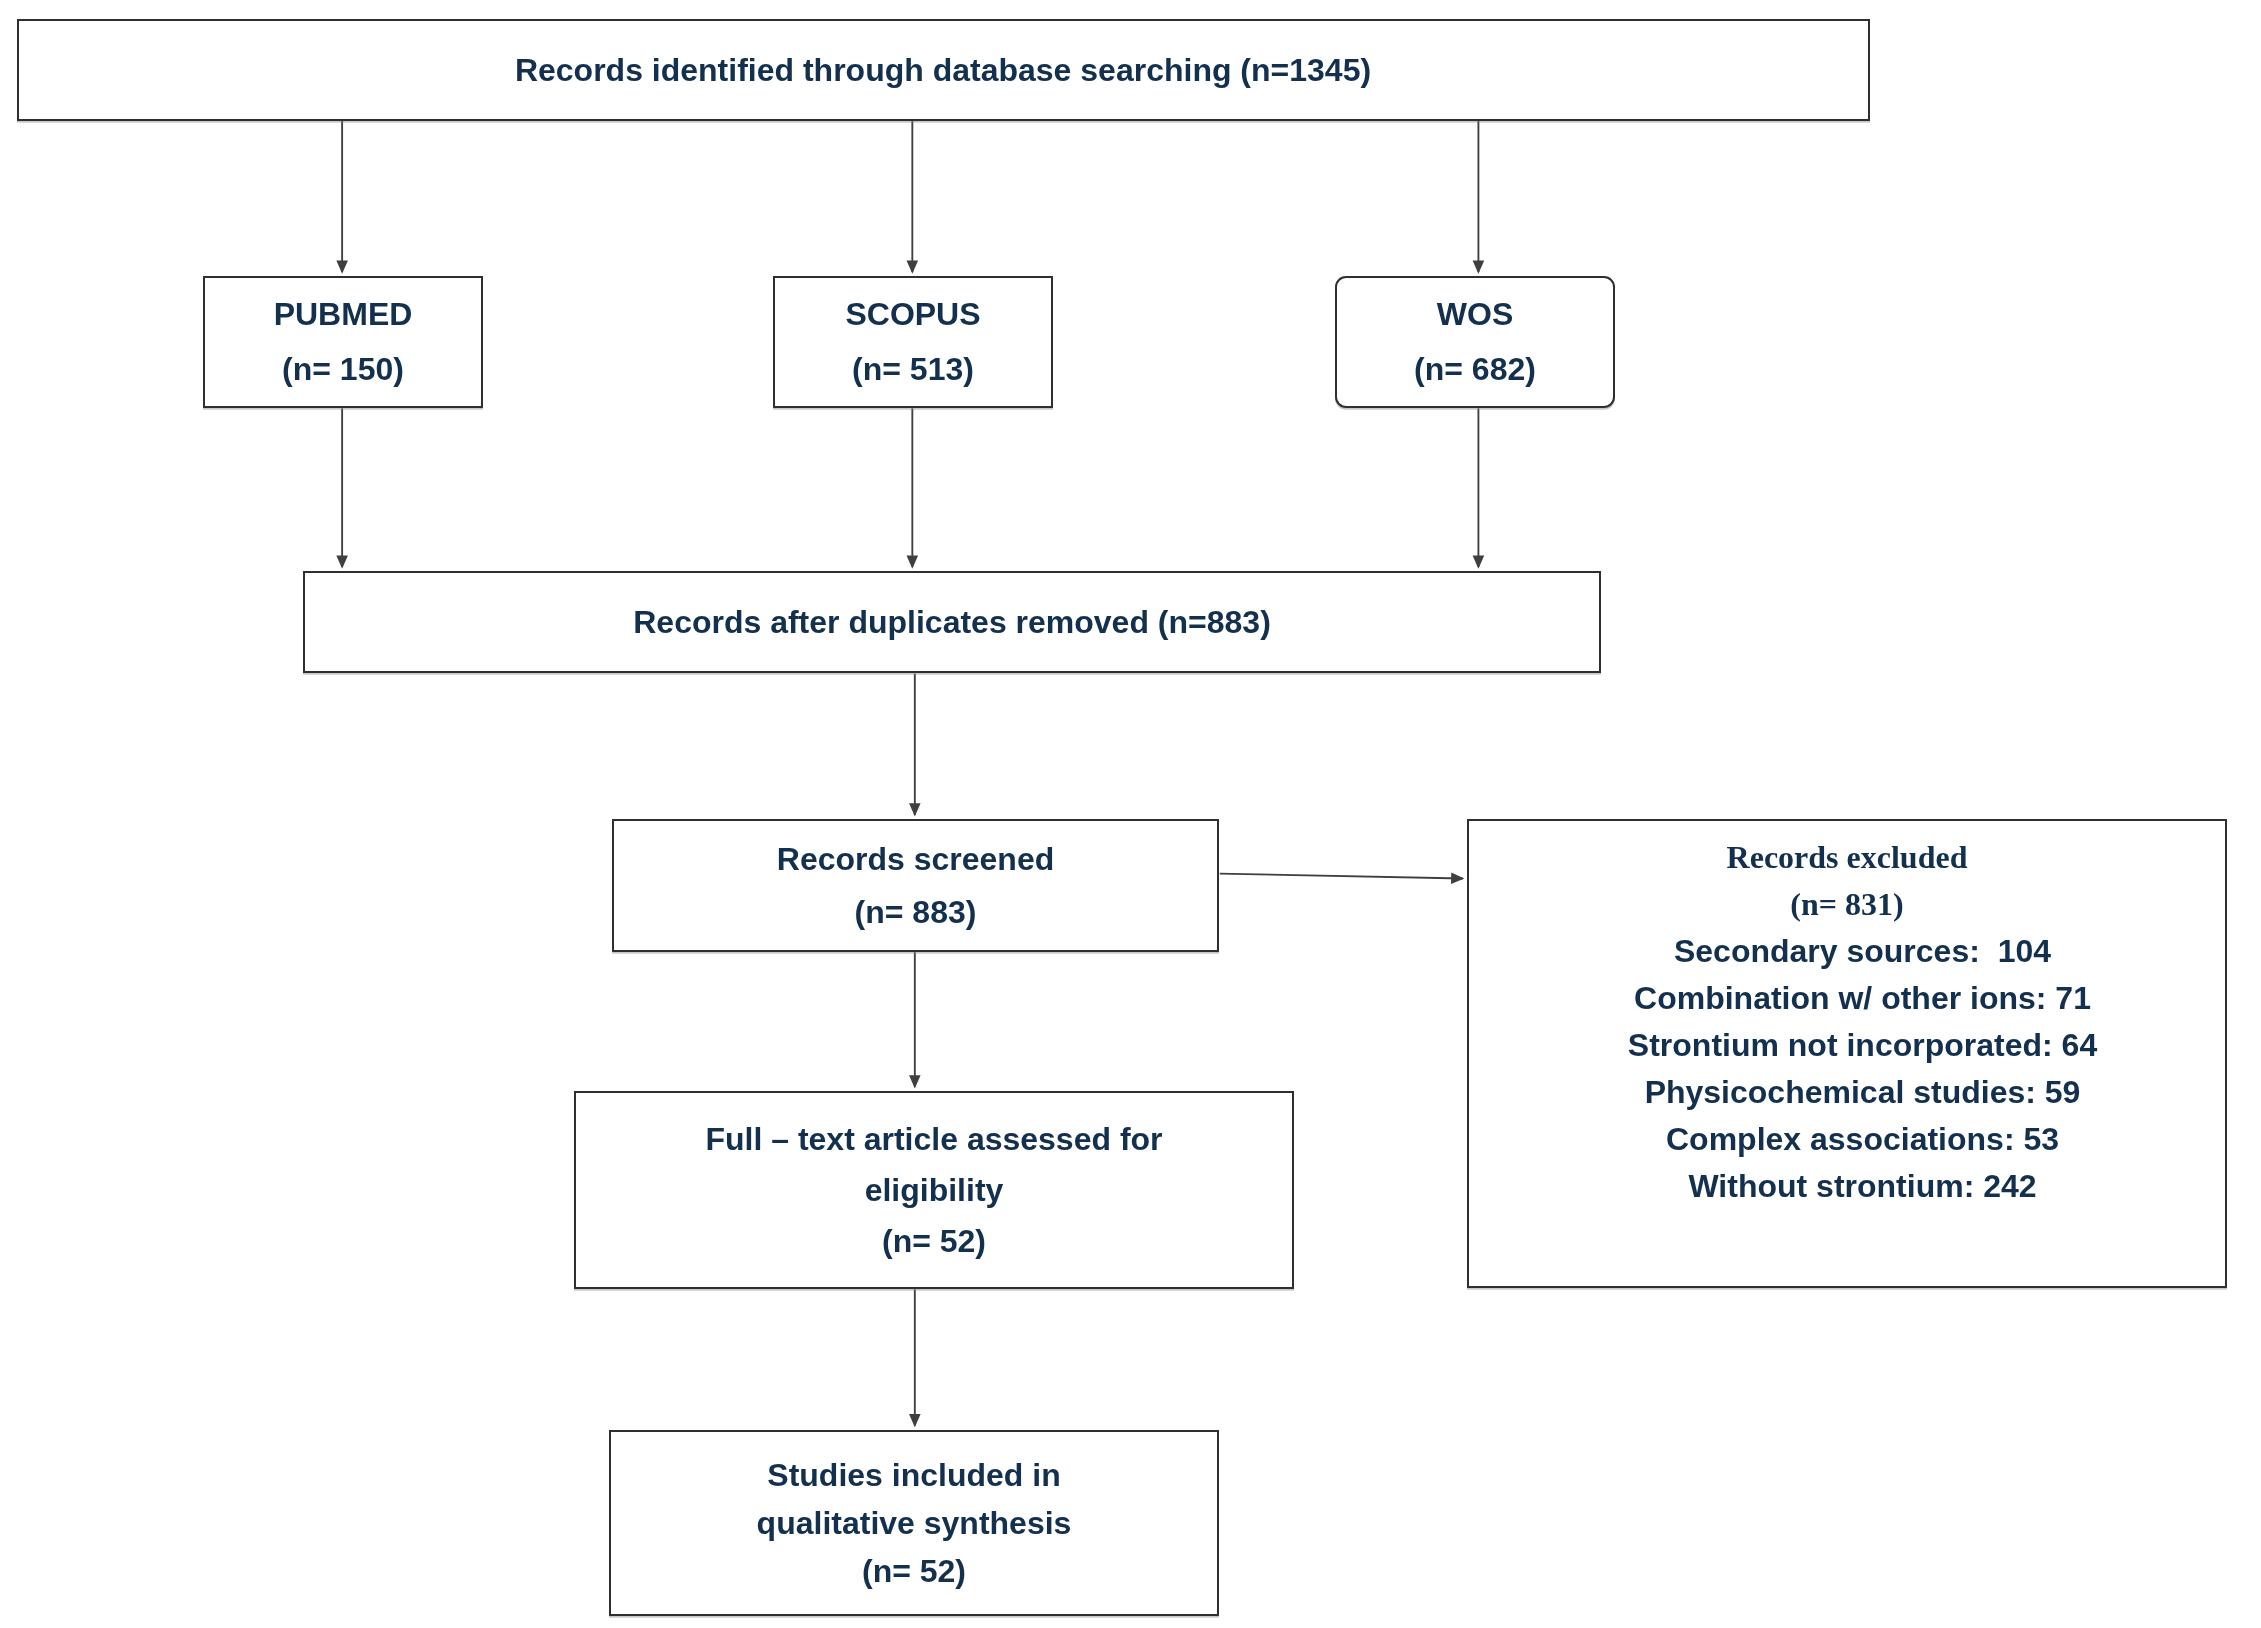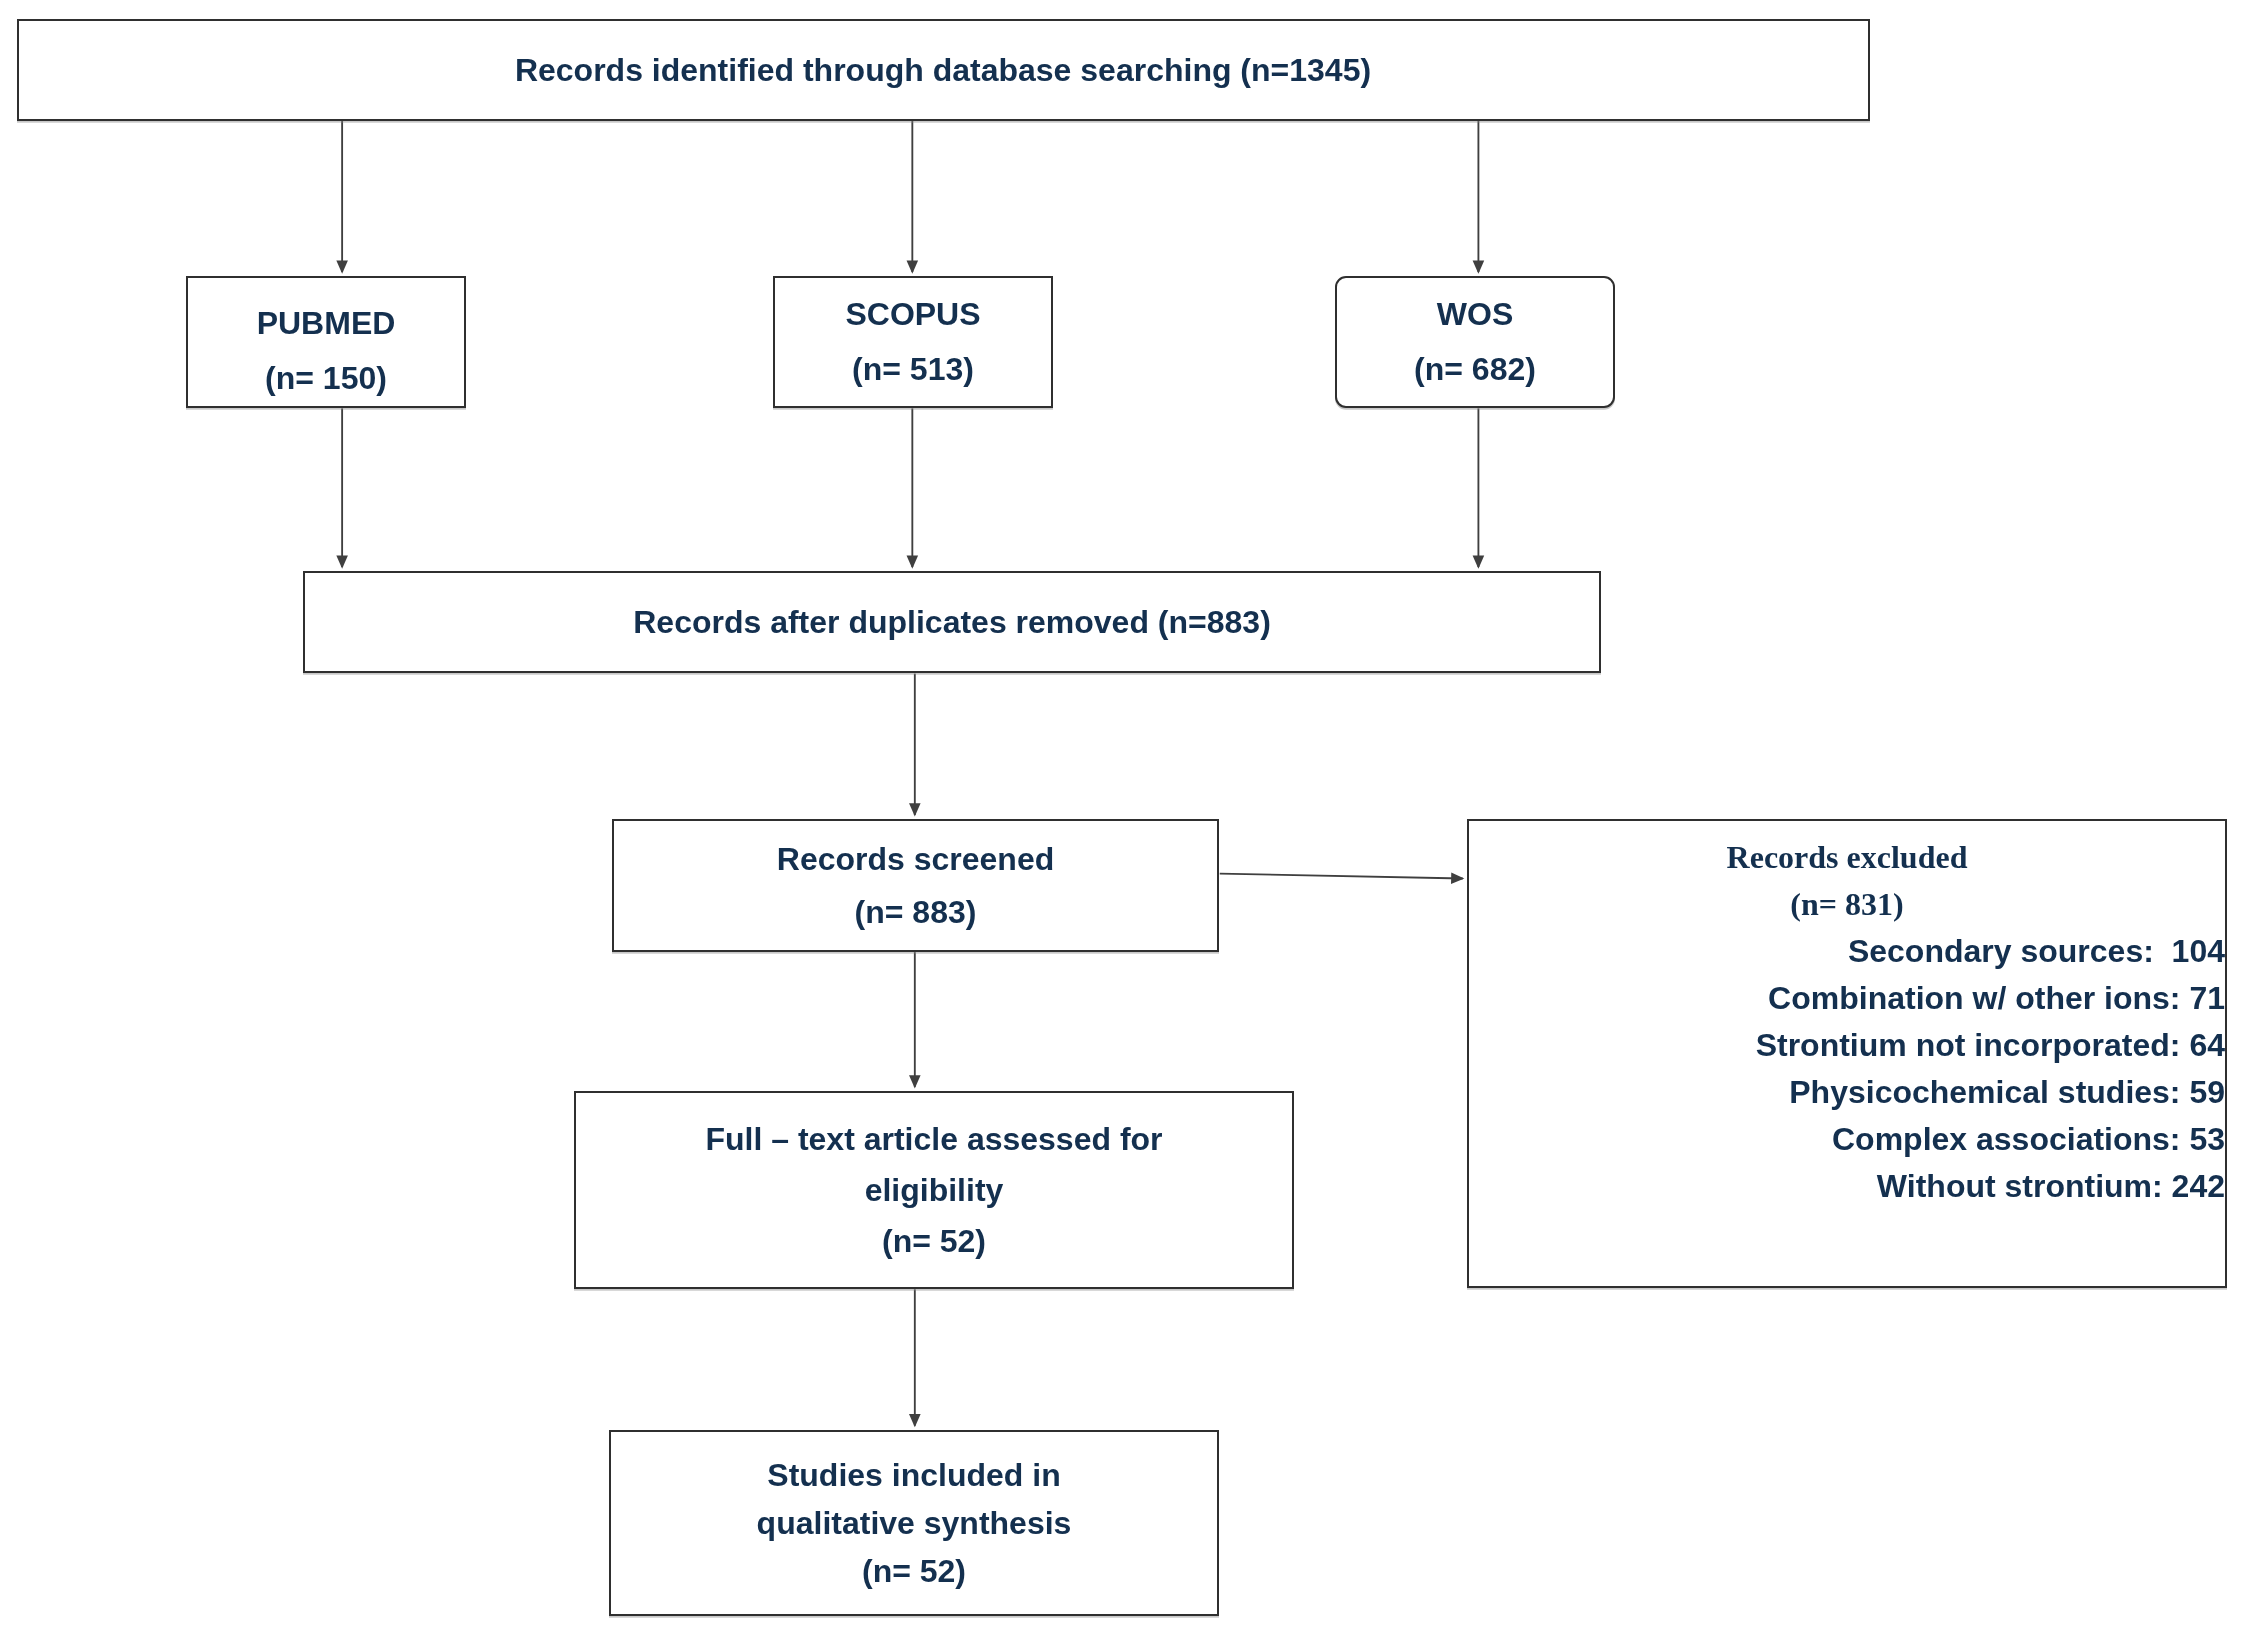--- a/index.html
+++ b/index.html
@@ -36,38 +36,38 @@
     justify-content: center;
     text-align: center;
     font-size: 32px;
     line-height: 51px;
     box-shadow: 0 1.7px 0 rgba(130,130,130,0.45);
   }
   .box .label { white-space: pre-wrap; }
 
   .box-identified { left: 16.5px;   top: 19px;   width: 1853px; height: 102px; }
   .box-source     { top: 276px;   width: 280px; height: 132px; line-height: 55px; }
-  .box-pubmed     { left: 186px; justify-content: flex-end;  }
+  .box-pubmed     { left: 203px;  }
   .box-scopus     { left: 773px;  }
   .box-wos        { left: 1335px; border-radius: 11px; }
   .box-duplicates { left: 281px;  top: 571px;  width: 1298px; height: 102px; margin-left: 22px; }
   .box-screened   { left: 612px;  top: 819px;  width: 607px;  height: 133px; line-height: 53px; }
   .box-fulltext   { left: 574px;  top: 1091px; width: 720px;  height: 198px; line-height: 51px; }
   .box-included   { left: 609px;  top: 1430px; width: 610px;  height: 186px; line-height: 48px; text-align: right; }
 
   .box-excluded {
     left: 1467px; top: 819px; width: 760px; height: 469px;
     justify-content: flex-start;
     align-items: stretch;
     padding-top: 13.2px;
     line-height: 47px;
   }
   .box-excluded .centered { text-align: center; font-family: Liberation Serif, serif; }
   .box-excluded .reason {
-    text-align: right;
+    text-align: center;
     padding-left: 31px;
     white-space: pre-wrap;
   }
 </style>
 </head>
 <body>
 
 <div class="canvas">
 
   <svg class="connectors" viewBox="0 0 2736 1971" xmlns="http://www.w3.org/2000/svg">

